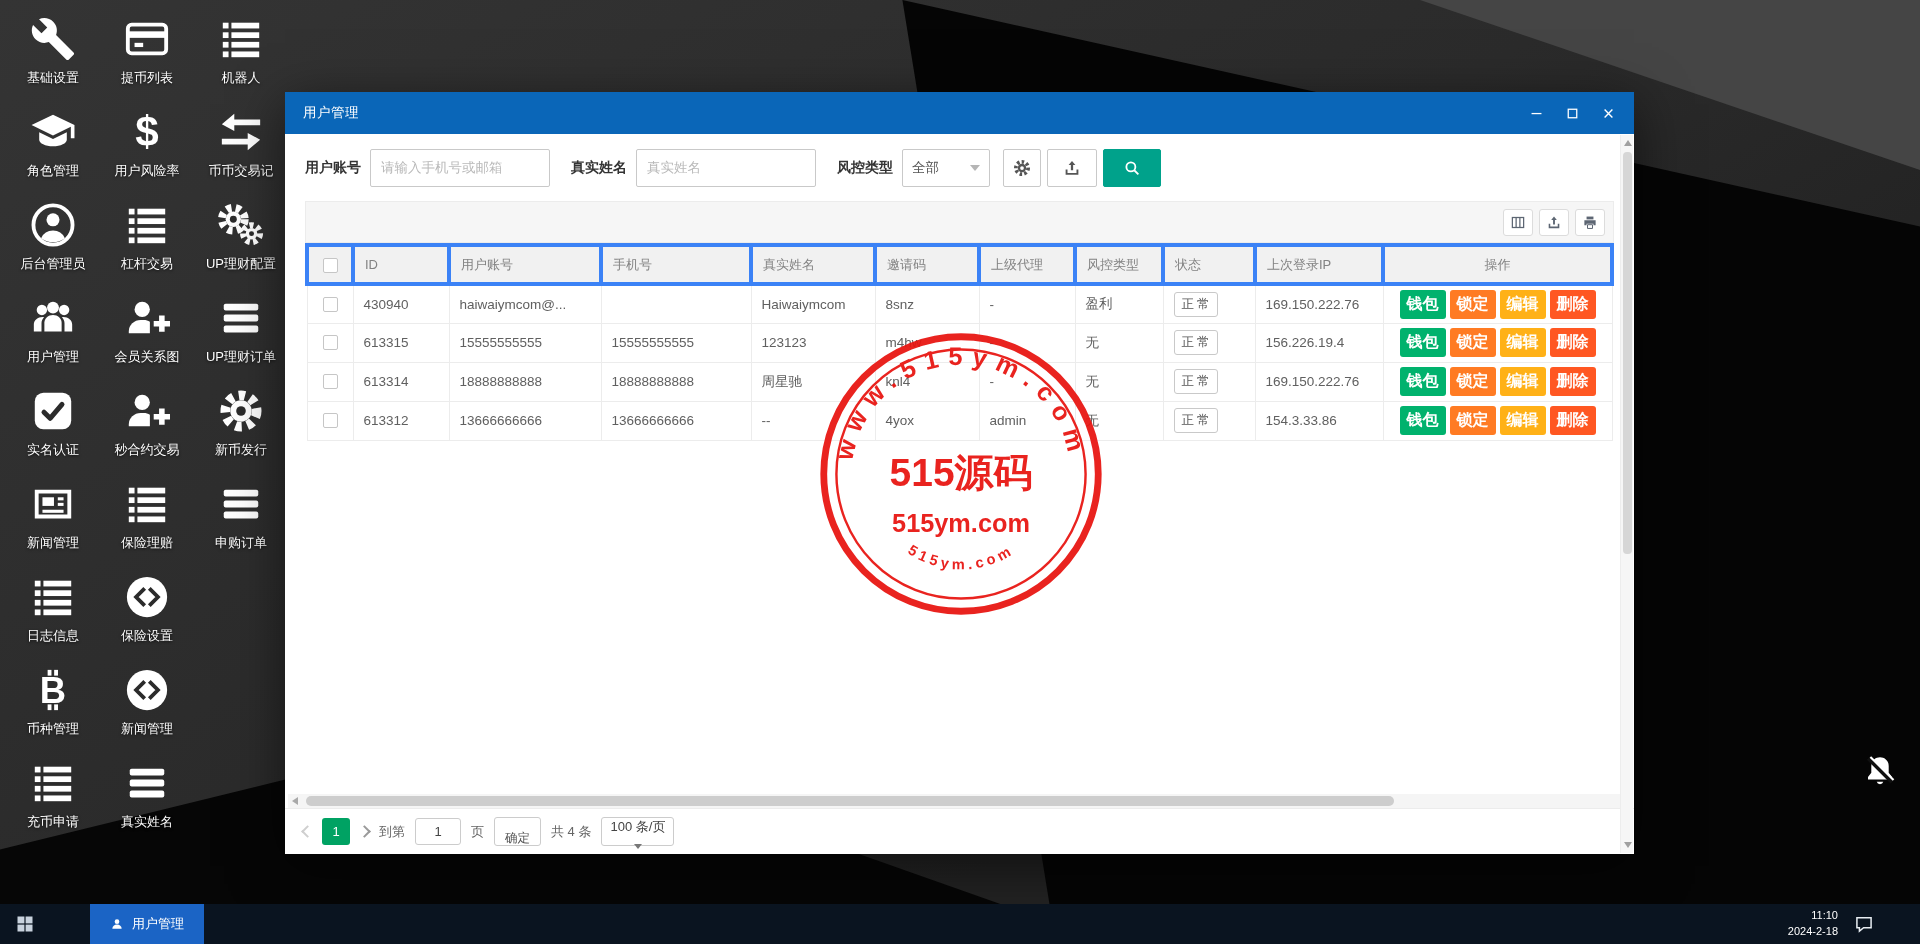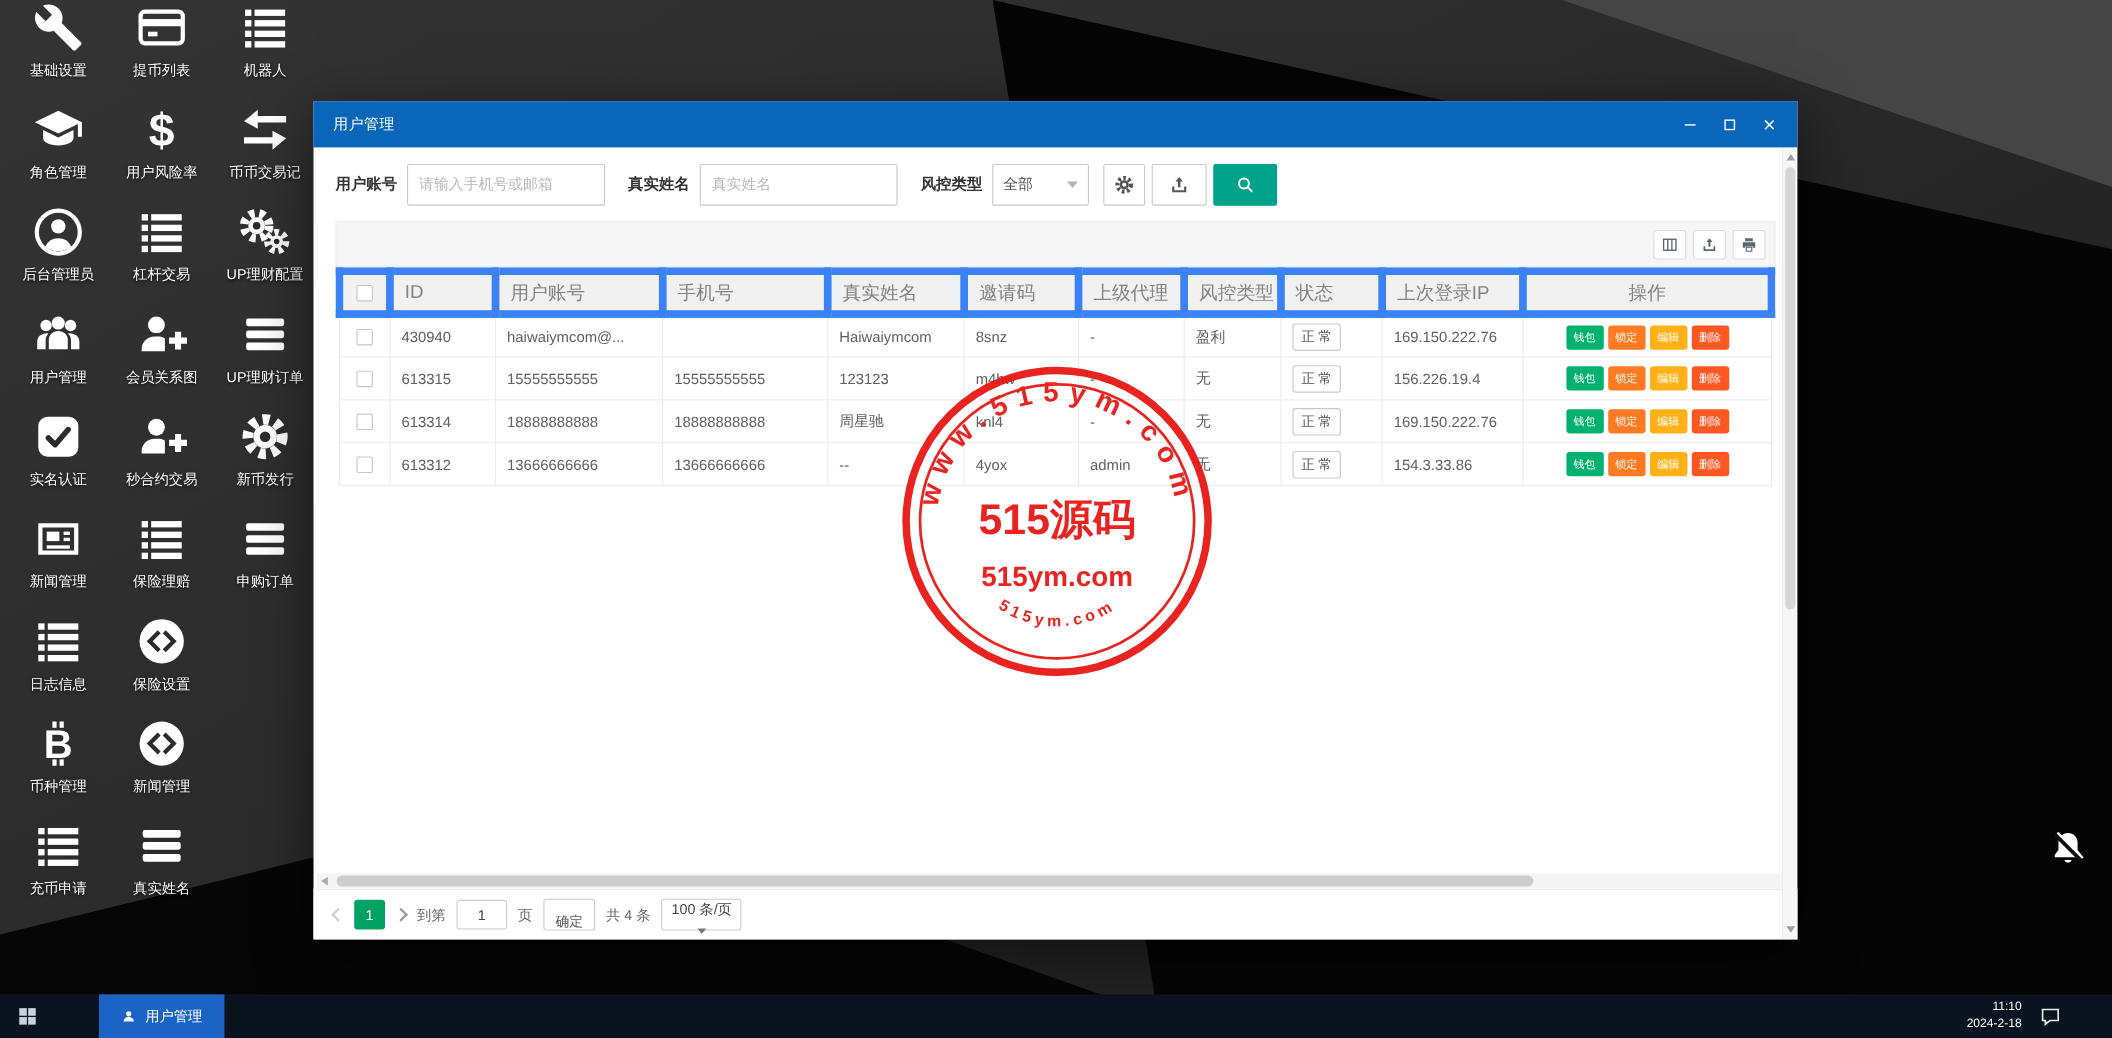--- a/index.html
+++ b/index.html
@@ -8,21 +8,21 @@
     width:1920px; height:944px; overflow:hidden; position:relative;
     background:linear-gradient(150deg,#343434 0%,#2b2b2b 45%,#222 70%);
     font-family:"Liberation Sans","DejaVu Sans",sans-serif;
   }
   
   .bg-r { position:absolute; inset:0; background:#050505; clip-path:polygon(47% 0,100% 24%,100% 100%,55% 100%); z-index:0; }
   .bg-bl { position:absolute; inset:0; background:#060606; clip-path:polygon(0 100%,0 90%,26% 77%,58% 100%); z-index:0; }
   .bg-tri { position:absolute; top:0; right:0; width:500px; height:170px; background:#454545; clip-path:polygon(0 0,100% 0,100% 100%); z-index:0; }
 
   
-  .desktop-grid { position:absolute; left:6px; top:2px; width:282px; display:grid; grid-template-columns:repeat(3,94px); row-gap:22px; z-index:2; }
+  .desktop-grid { position:absolute; left:6px; top:16px; width:282px; display:grid; grid-template-columns:repeat(3,94px); row-gap:22px; z-index:2; }
   .d-item { display:flex; flex-direction:column; align-items:center; gap:7px; cursor:default; }
   .d-item .ic { width:46px; height:46px; color:#fff; --icon-bg:#2b2b2b; }
   .ic svg, .fbtn svg, .tbtn svg, .ctrl svg, .chat svg, .start svg, .task-ic svg, .desktop-bell svg { width:100%; height:100%; display:block; }
   .d-label { font-size:13px; color:#fff; text-shadow:0 1px 3px rgba(0,0,0,.75); white-space:nowrap; }
 
   .desktop-bell { position:absolute; right:22px; top:753px; width:36px; height:36px; color:#fff; --icon-bg:#101010; z-index:2; }
 
   
   .window { position:absolute; left:285px; top:92px; width:1349px; height:762px; background:#fff; z-index:5;
             box-shadow:0 12px 50px rgba(0,0,0,.55); display:flex; flex-direction:column; }
@@ -42,28 +42,28 @@
   #filter-btns { display:flex; gap:6px; margin-left:4px; }
   .fbtn { height:38px; width:38px; border:1px solid #c9c9c9; background:#fff; border-radius:2px; display:flex; align-items:center; justify-content:center; color:#555; --icon-bg:#fff; cursor:pointer; padding:9px; }
   .fbtn.wide { width:50px; padding:9px 14px; }
   .fbtn.primary { background:var(--search-button,#00a28b); border-color:var(--search-button,#00a28b); color:#fff; width:58px; padding:9px 18px; --icon-bg:var(--search-button,#00a28b); }
 
   .strip { margin:0 20px; height:42px; background:#f6f6f6; border:1px solid #ececec; display:flex; align-items:center; justify-content:flex-end; padding:0 8px; gap:6px; flex:none; }
   .tbtn { width:30px; height:27px; background:#fff; border:1px solid #dcdcdc; border-radius:3px; display:flex; align-items:center; justify-content:center; color:#5d6673; --icon-bg:#fff; cursor:pointer; padding:5px 6px; }
 
   .table-wrap { margin:0 20px; flex:1; overflow:hidden; }
   table { width:100%; border-collapse:collapse; table-layout:fixed; }
-  th { height:39px; background:#f1f1f1; color:#828282; font-weight:normal; font-size:17px; text-align:left; padding:0 10px; border:7px solid #3b82f6; white-space:nowrap; }
+  th { height:39px; background:#f1f1f1; color:#828282; font-weight:normal; font-size:13px; text-align:left; padding:0 10px; border:4px solid #3b82f6; white-space:nowrap; }
   td { height:39px; font-size:13.5px; color:#606060; padding:0 10px; border:1px solid #ececec; background:#fff; white-space:nowrap; overflow:hidden; }
   th.center { text-align:center; }
   th.c-check, td.c-check { text-align:center; padding:0; }
   .checkbox { display:inline-block; width:15px; height:15px; border:1px solid #c6c6c6; border-radius:2px; background:#fff; vertical-align:middle; cursor:pointer; }
   .chip { display:inline-block; border:1px solid #c9c9c9; border-radius:3px; padding:3px 4px 3px 7px; font-size:12.5px; color:#555; letter-spacing:3px; background:#fff; }
   .c-actions { text-align:center; padding:0 4px; }
-  .act-btn { border:none; border-radius:3px; color:#fff; font-size:10px; padding:4px 7px; margin:0 2px; cursor:pointer; font-family:inherit; }
+  .act-btn { border:none; border-radius:3px; color:#fff; font-size:16px; padding:4px 7px; margin:0 2px; cursor:pointer; font-family:inherit;font-weight:bold; }
 
   .hscroll { flex:none; height:14px; margin:0 3px; background:#f5f5f5; position:relative; }
   .hs-arrow { position:absolute; top:0; width:14px; height:14px; display:flex; align-items:center; justify-content:center; cursor:pointer; }
   .hs-left { left:0; } .hs-right { right:0; }
   .hs-thumb { position:absolute; left:18px; top:2px; height:10px; width:81%; background:#cdcdcd; border-radius:5px; cursor:pointer; }
   .tri-left { width:0;height:0;border-top:4px solid transparent;border-bottom:4px solid transparent;border-right:6px solid #a9a9a9; }
   .tri-right { width:0;height:0;border-top:4px solid transparent;border-bottom:4px solid transparent;border-left:6px solid #a9a9a9; }
   .tri-up { width:0;height:0;border-left:4px solid transparent;border-right:4px solid transparent;border-bottom:6px solid #a0a0a0; }
   .tri-down { width:0;height:0;border-left:4px solid transparent;border-right:4px solid transparent;border-top:6px solid #a0a0a0; }
 

